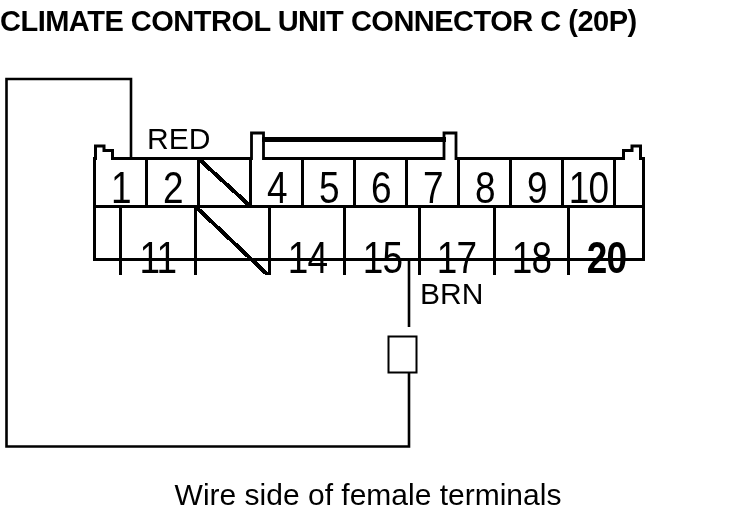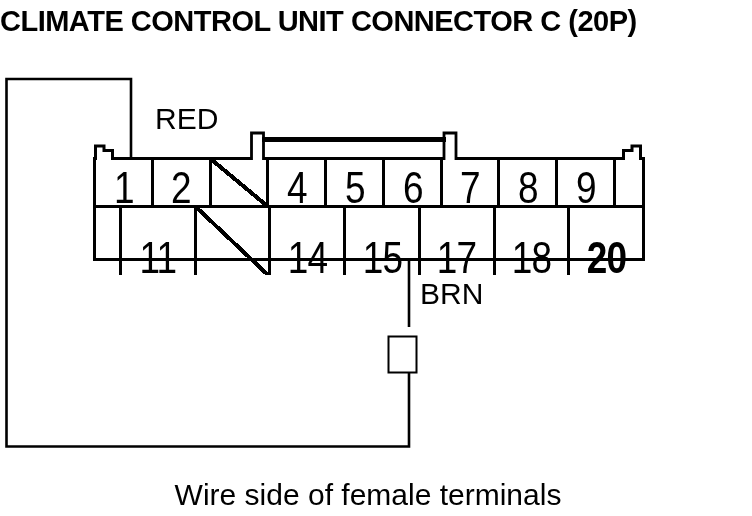--- a/index.html
+++ b/index.html
@@ -32,21 +32,21 @@
     font-weight: 400;
     white-space: nowrap;
   }
 
   .wire-label {
     position: absolute;
     font-size: 30px;
     font-weight: 400;
     white-space: nowrap;
   }
-  .wire-label.red { left: 147px; top: 102px; margin-left: 8px; }
+  .wire-label.red { left: 147px; top: 122px; }
   .wire-label.brn { left: 420px; top: 277px; }
 
   
   .connector {
     position: absolute;
     left: 93px; top: 157px;
     width: 552px; height: 104px;
     border: 3px solid #000;
     box-sizing: border-box;
     background: #fff;
@@ -124,20 +124,23 @@
         </div>
         <div class="cell">
           <span class="num">7</span>
         </div>
         <div class="cell">
           <span class="num">8</span>
         </div>
         <div class="cell">
           <span class="num">9</span>
         </div>
+        <div class="cell">
+          <span class="num">10</span>
+        </div>
         <div class="cell spacer"></div>
       </div>
     <div class="row row-bottom" id="row-bottom">
         <div class="cell spacer"></div>
         <div class="cell">
           <span class="num">11</span>
         </div>
         <div class="cell slash"></div>
         <div class="cell">
           <span class="num">14</span>

